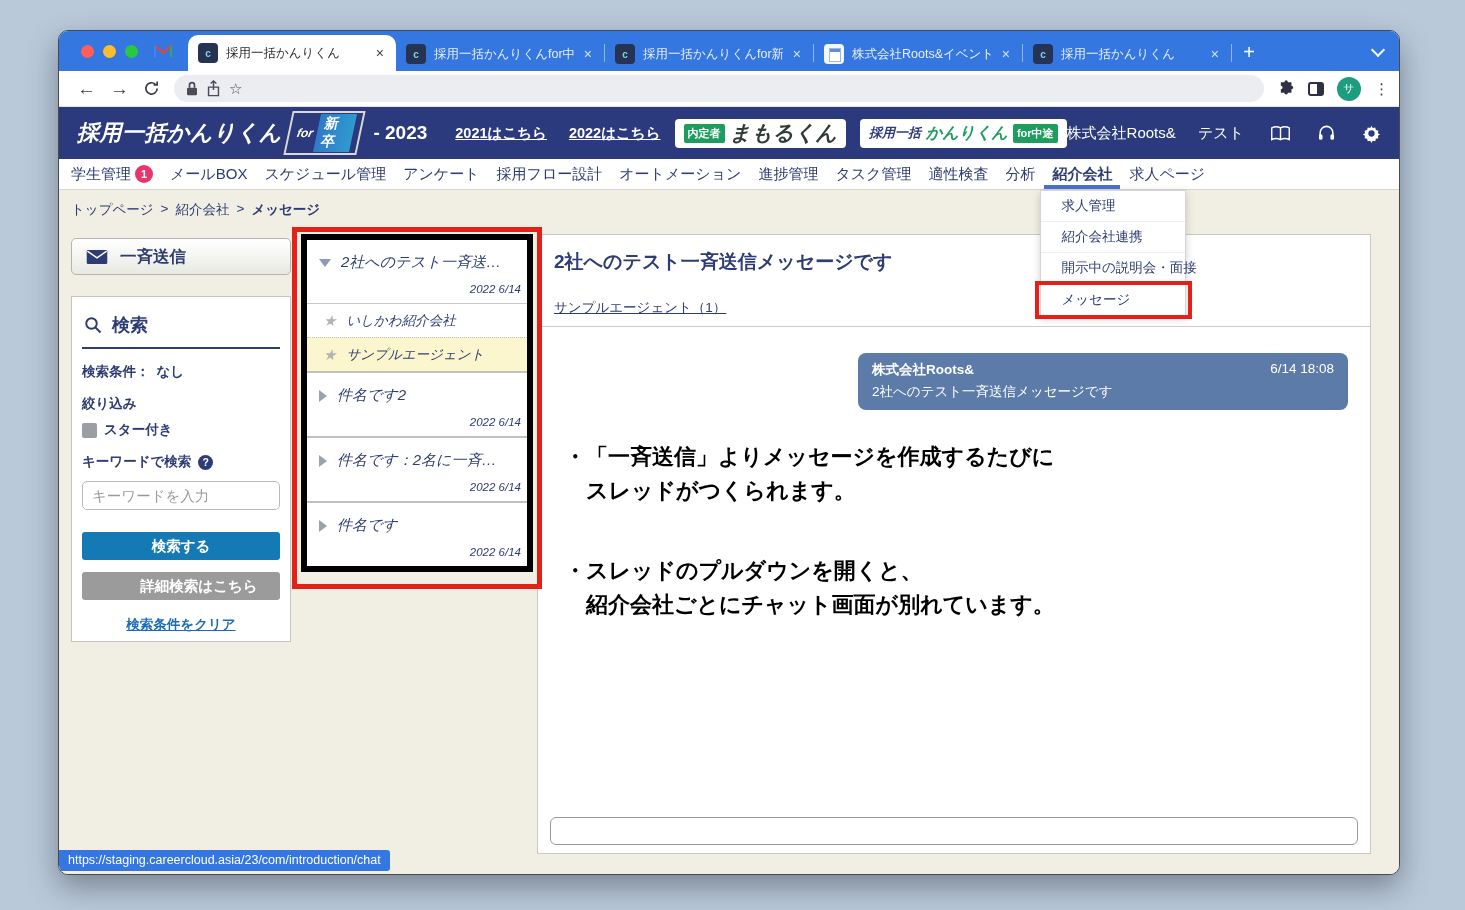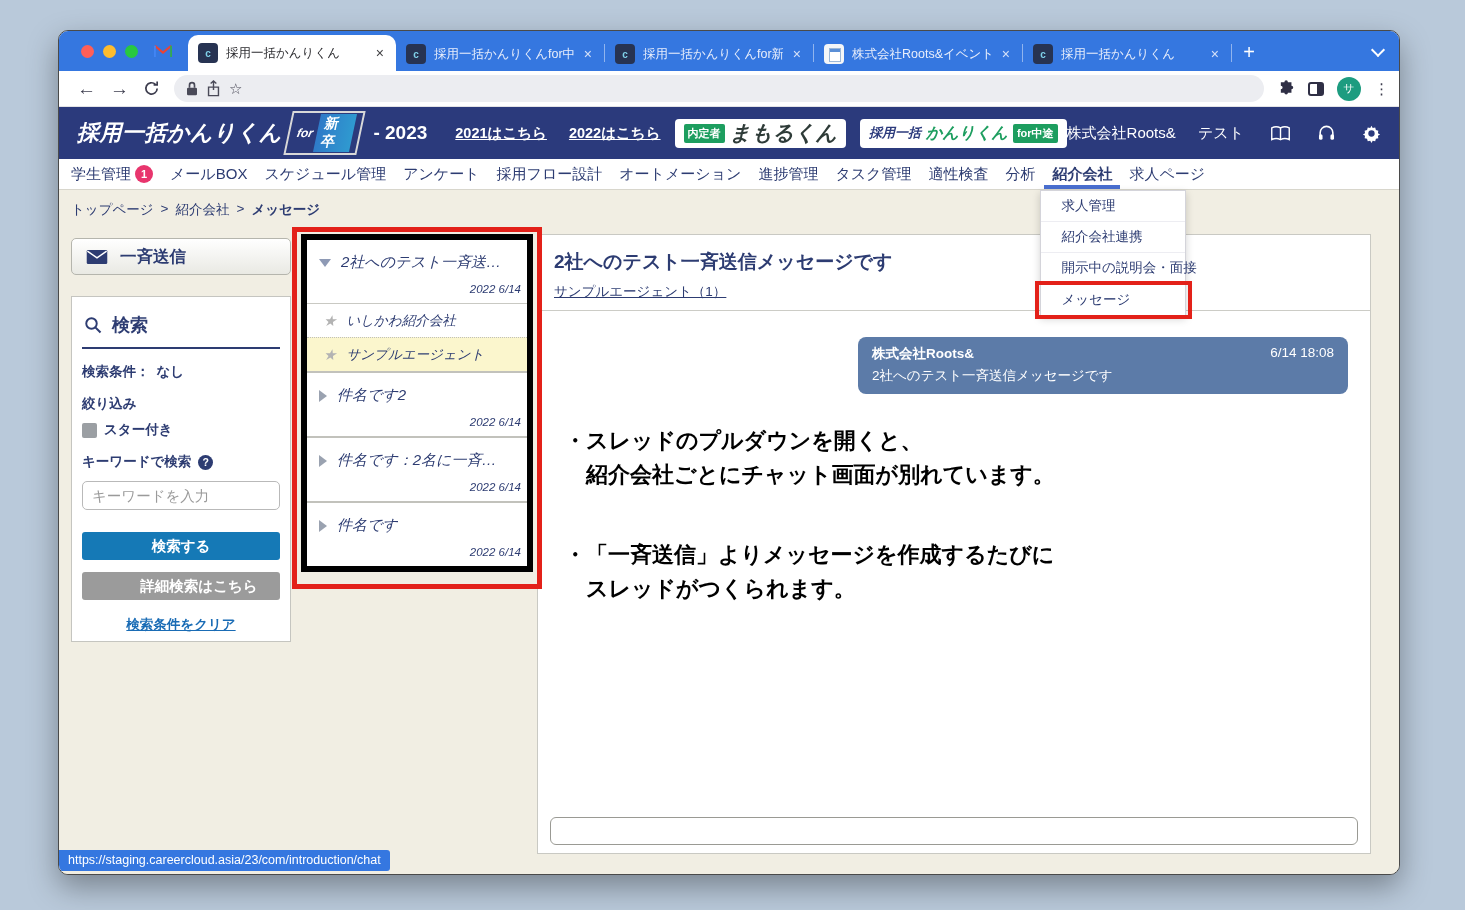--- a/index.html
+++ b/index.html
@@ -134,21 +134,21 @@
   .agent-row.selected { background:#fbf6cd; }
   .star { color:#b3b3b3; font-size:15px; }
   .annotation-threads { position:absolute; left:233px; top:37px; width:250px; height:362px;
                         border:5px solid #e32119; pointer-events:none; z-index:20; }
 
   
   .chat-panel { position:absolute; left:478px; top:44px; width:834px; height:620px; background:#fff;
                 border:1px solid #c9c9c3; }
   .chat-head { padding:14px 20px 9px 16px; }
   .chat-title { color:#2d3c72; font-size:19px; font-weight:600; }
-  .chat-agent-link { display:inline-block; margin-top:8px; color:#2d3c72; font-size:13.5px; text-decoration:underline; }
+  .chat-agent-link { display:inline-block; margin-top:24px; color:#2d3c72; font-size:13.5px; text-decoration:underline; }
   .chat-divider { border-top:1px solid #ccccc6; }
   .bubble-row { display:flex; justify-content:flex-end; padding:26px 22px 0 0; }
   .bubble { width:490px; background:#5c7ba8; border-radius:8px; padding:8px 14px 9px; color:#fff; }
   .bubble-top { display:flex; justify-content:space-between; font-size:13.5px; }
   .bubble-sender { font-weight:bold; }
   .bubble-body { font-size:13.5px; margin-top:4px; }
   .note { margin:30px 0 0 26px; color:#000; font-size:22px; font-weight:bold; line-height:1.55; white-space:pre-line; }
   .note + .note { margin-top:46px; }
   .chat-input { position:absolute; left:12px; right:12px; bottom:8px; height:28px; border:1px solid #9a9a94;
                 border-radius:6px; background:#fff; font-family:"Liberation Sans", sans-serif; padding:0 8px; font-size:13px; }
@@ -447,23 +447,23 @@
         <div class="chat-divider"></div>
         <div class="bubble-row">
           <div class="bubble">
             <div class="bubble-top">
               <span class="bubble-sender">株式会社Roots&amp;</span>
               <span class="bubble-time">6/14 18:08</span>
             </div>
             <div class="bubble-body">2社へのテスト一斉送信メッセージです</div>
           </div>
         </div>
+        <div class="note">・「一斉送信」よりメッセージを作成するたびに
+　スレッドがつくられます。</div>
         <div class="note">・スレッドのプルダウンを開くと、
 　紹介会社ごとにチャット画面が別れています。</div>
-        <div class="note">・「一斉送信」よりメッセージを作成するたびに
-　スレッドがつくられます。</div>
         <input class="chat-input" type="text" style="">
       </div>
 
       <div class="status-tip">https://staging.careercloud.asia/23/com/introduction/chat</div>
     </div>
   </div>
 </div>
 
 </body></html>

